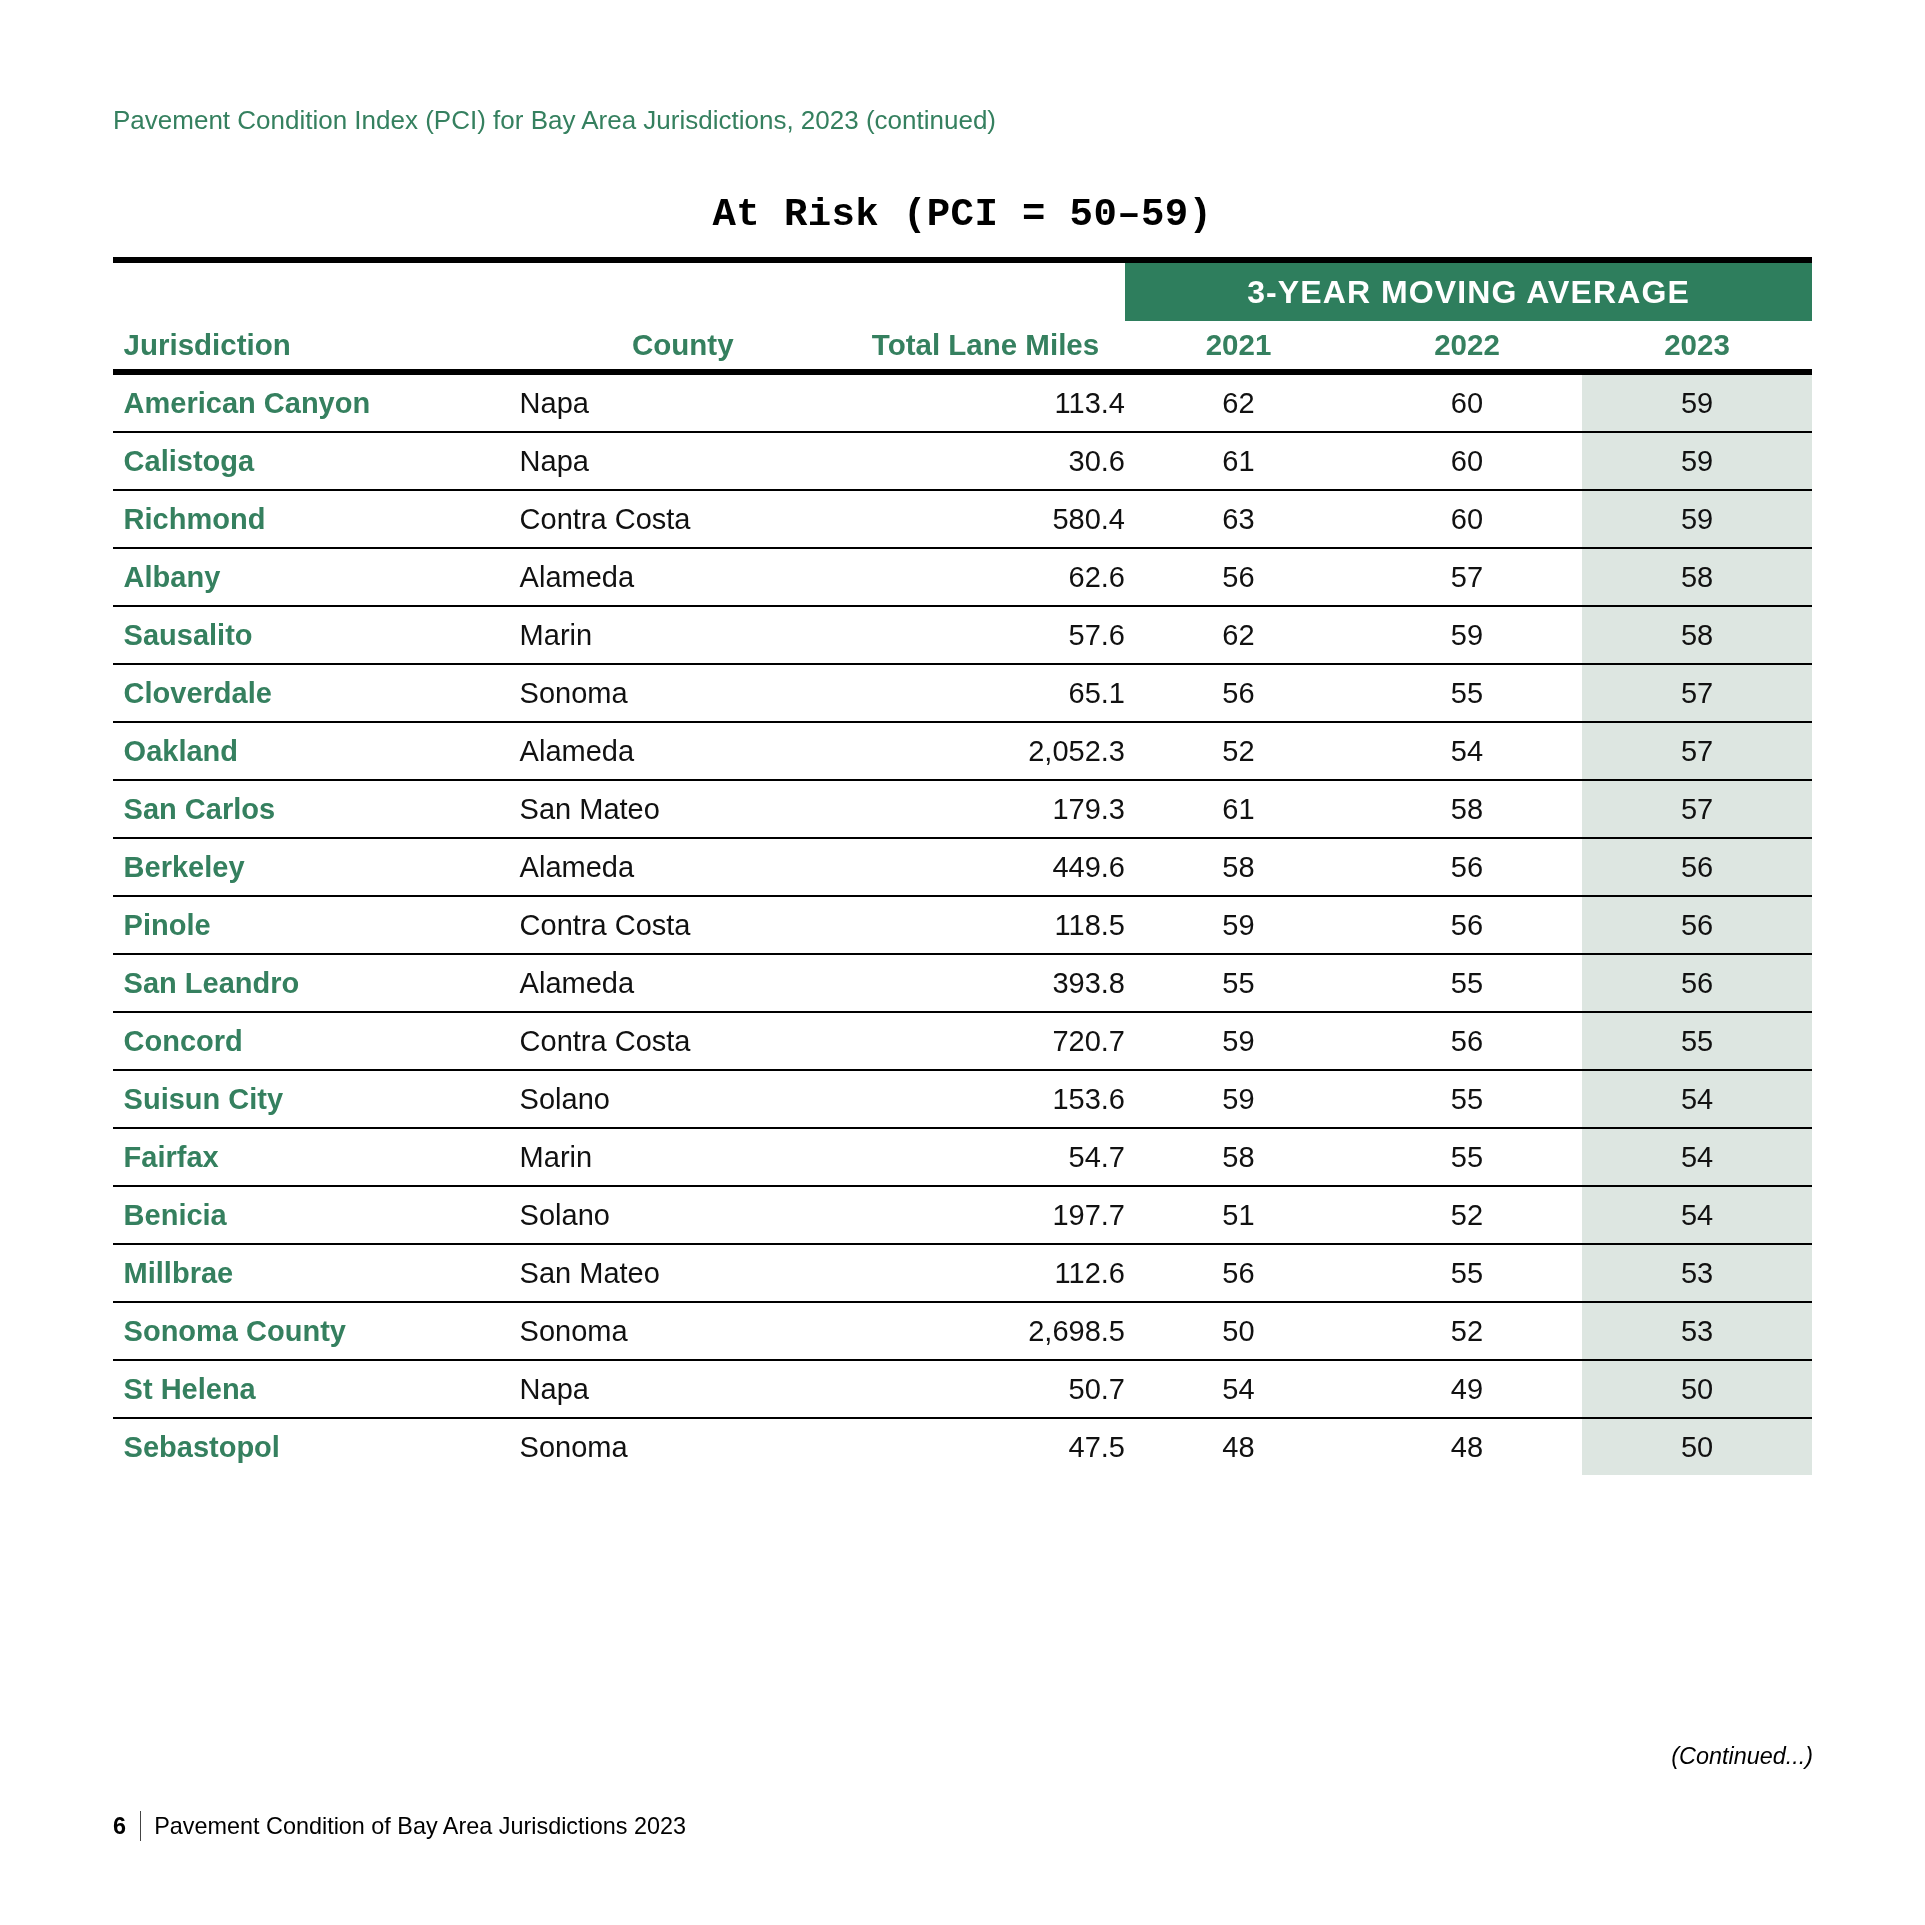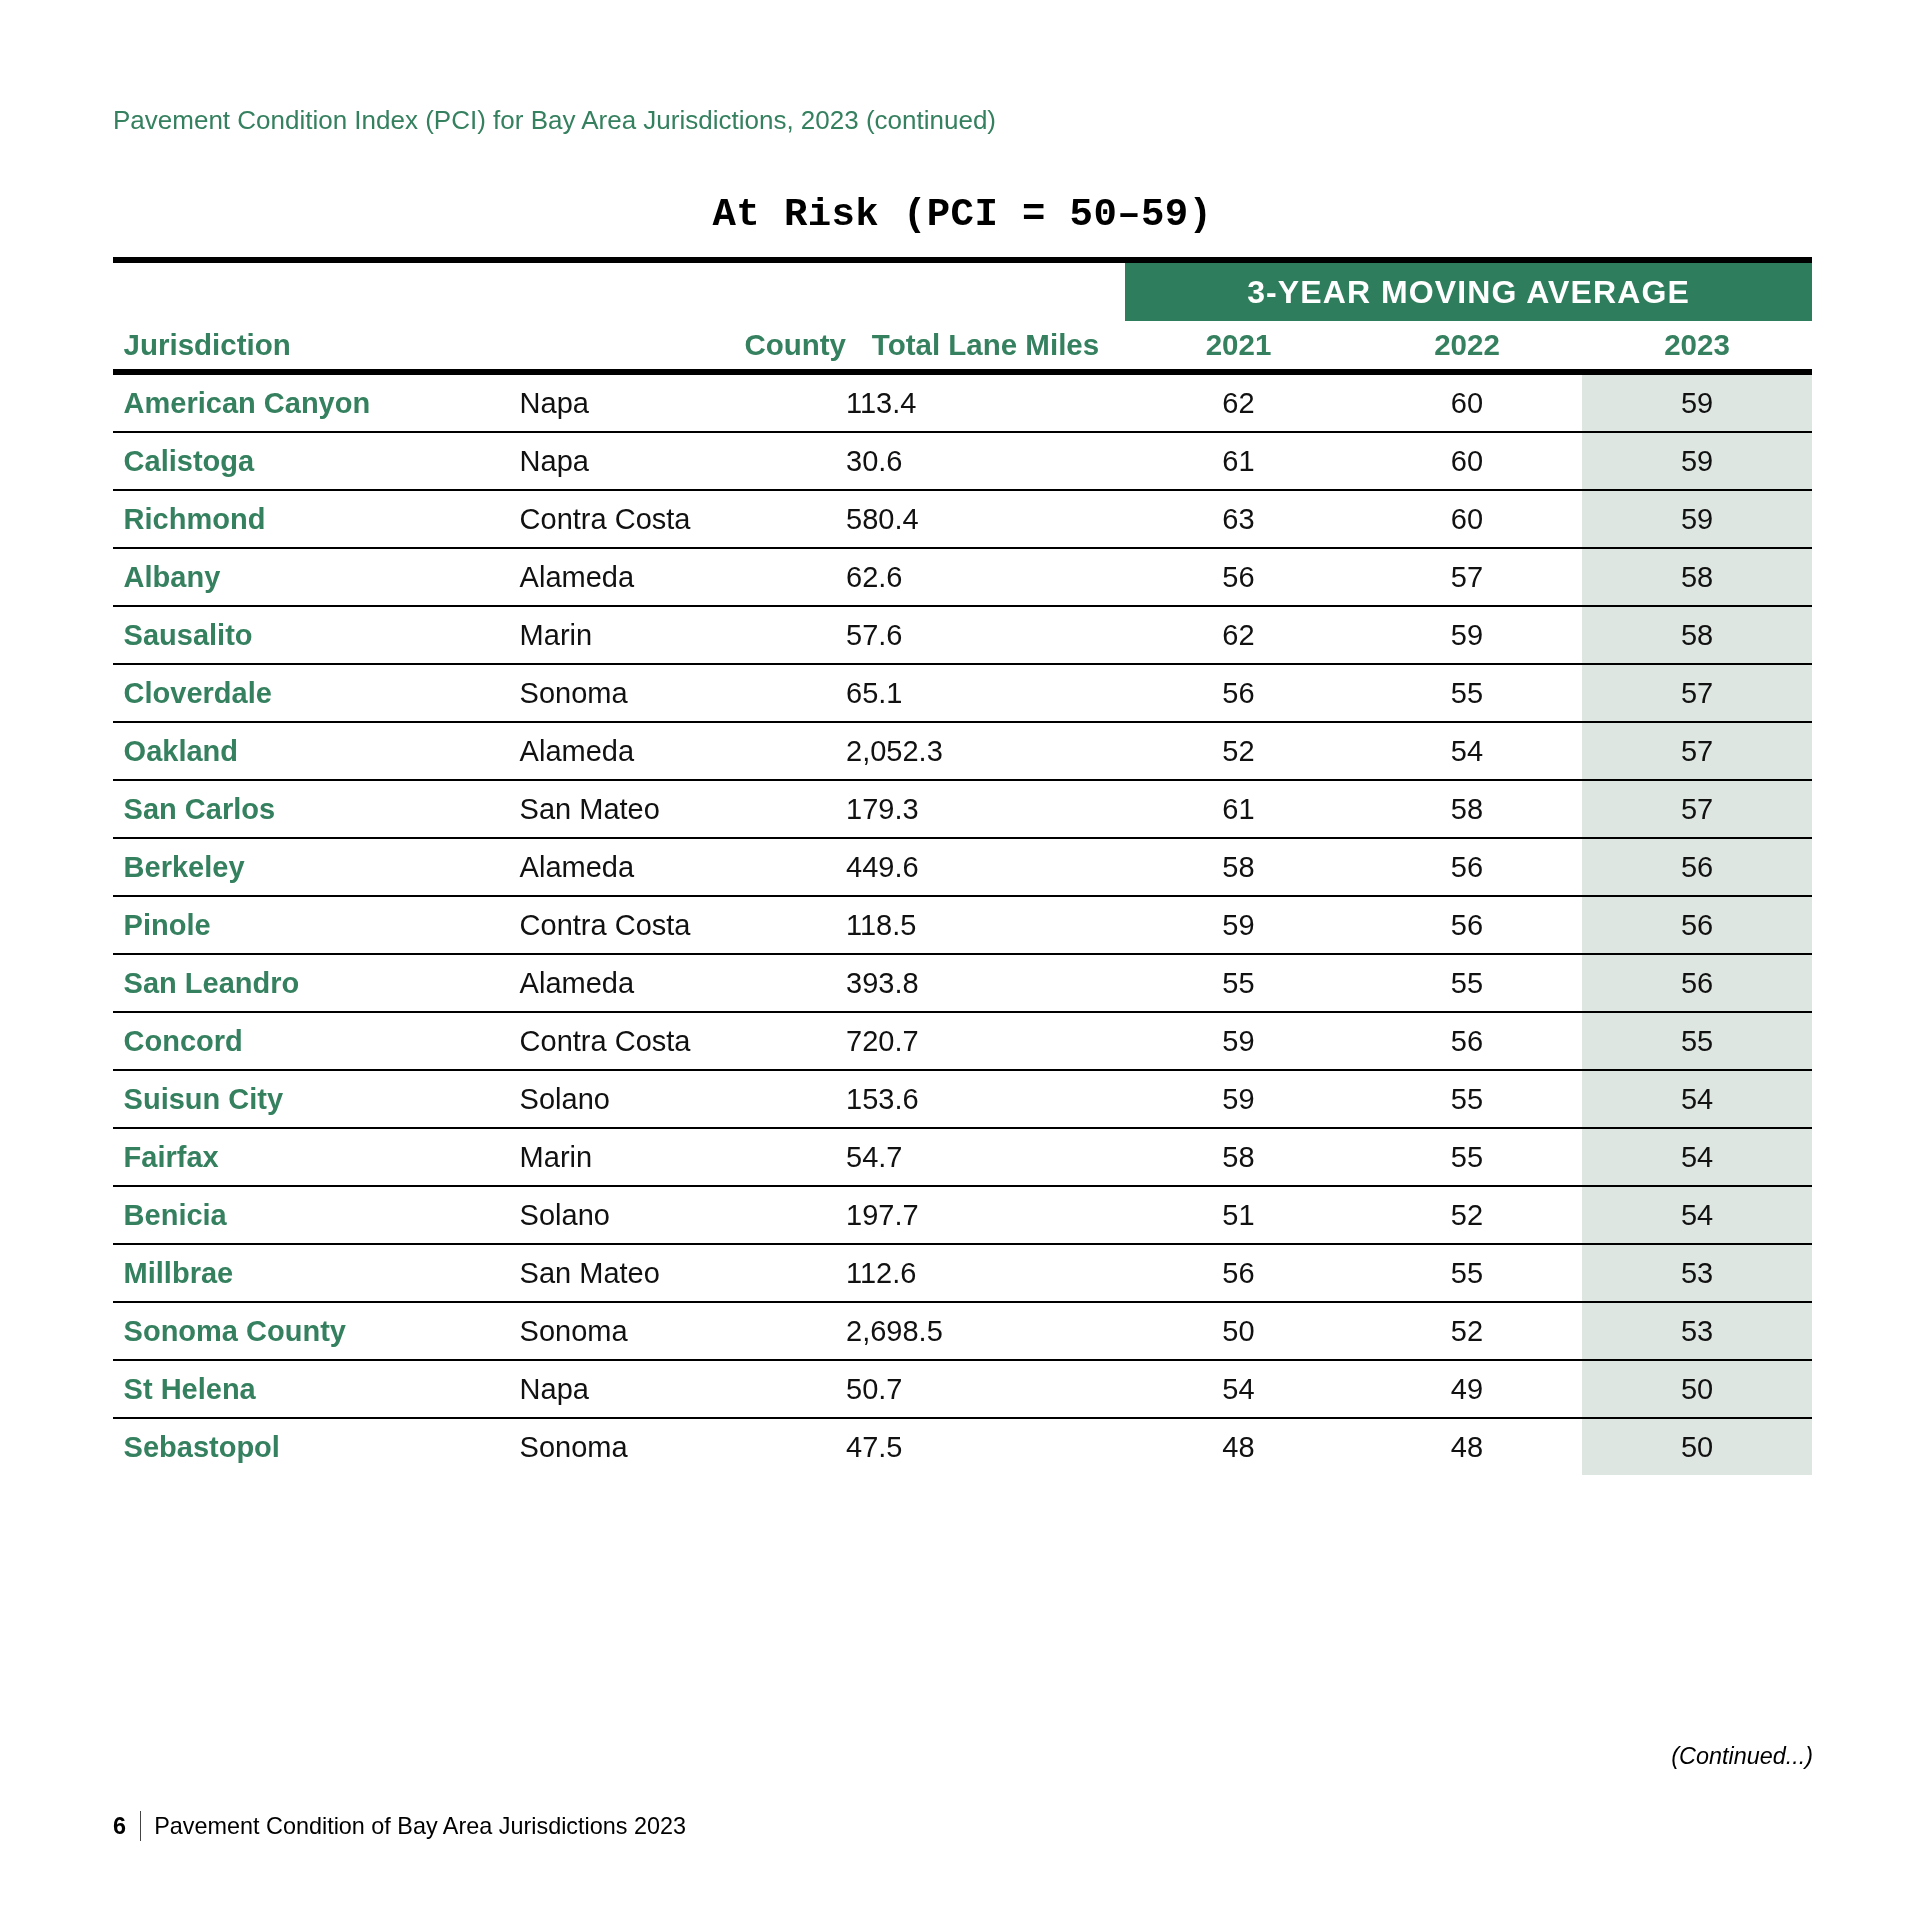--- a/index.html
+++ b/index.html
@@ -52,33 +52,33 @@
   .header-row th{
     height:48px;
     border-bottom:6.8px solid #000;
     color:var(--green);
     font-size:29.5px;
     font-weight:bold;
     vertical-align:middle;
     padding:0;
   }
   th.h-jur{text-align:left;padding-left:10.6px;}
-  th.h-county{text-align:right;padding-left:13.6px;margin-top:6px;}
+  th.h-county{text-align:center;padding-left:13.6px;margin-top:6px;}
   th.h-miles,th.h-year{text-align:center;}
   tbody td{
     height:56px;
     font-size:29px;
     vertical-align:middle;
     border-bottom:2.3px solid #000;
     padding:0;
   }
   tbody tr:last-child td{border-bottom:none;}
   td.jur{color:var(--green);font-weight:bold;text-align:left;padding-left:10.6px;}
   td.county{text-align:left;padding-left:13.6px;}
-  td.miles{text-align:left;}
+  td.miles{text-align:right;}
   td.year{text-align:center;}
   td.y2023{background:var(--shade);}
   .continued{
     position:absolute;right:113px;top:1743px;
     font-size:23.4px;font-style:italic;color:#000;
     white-space:nowrap;
   }
   .page-footer{
     position:absolute;left:113px;top:1811px;
     display:flex;align-items:center;

